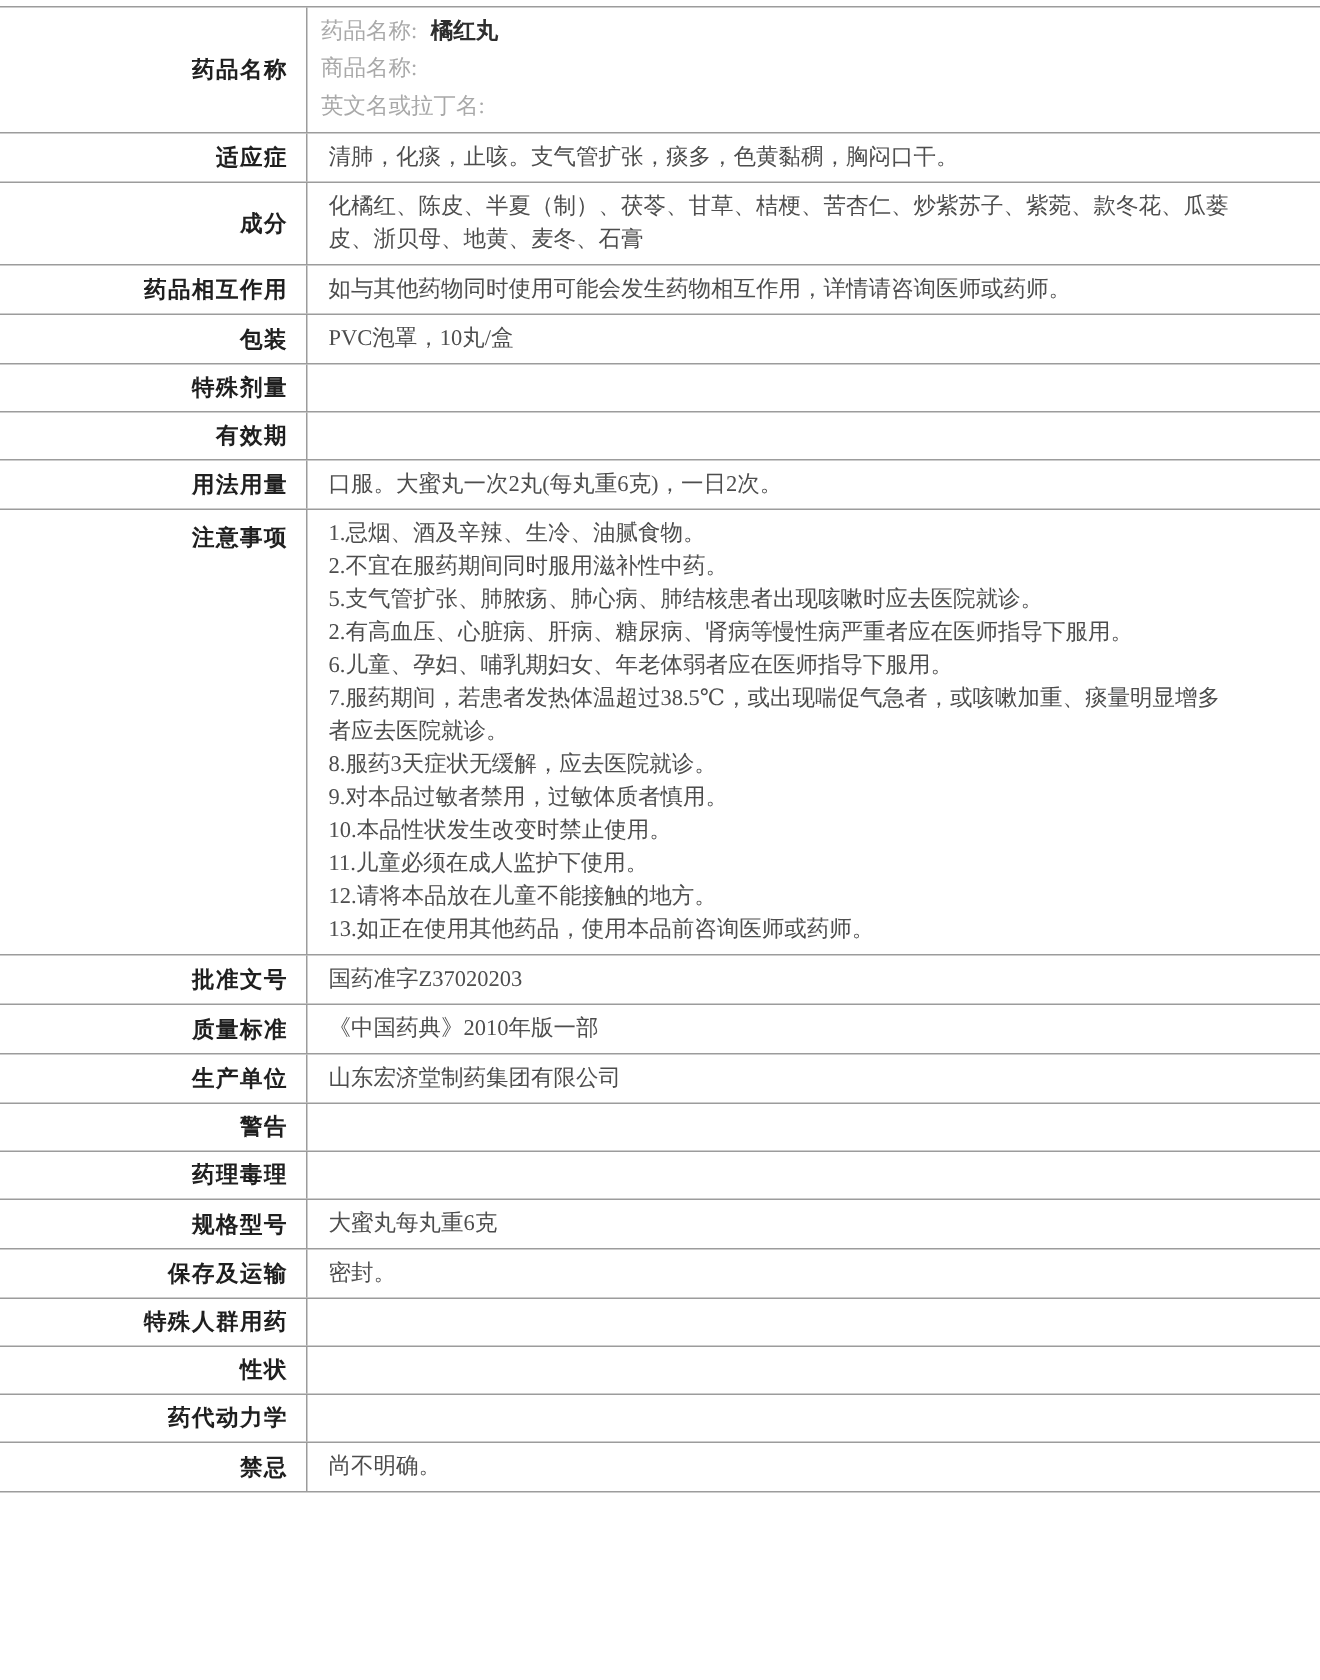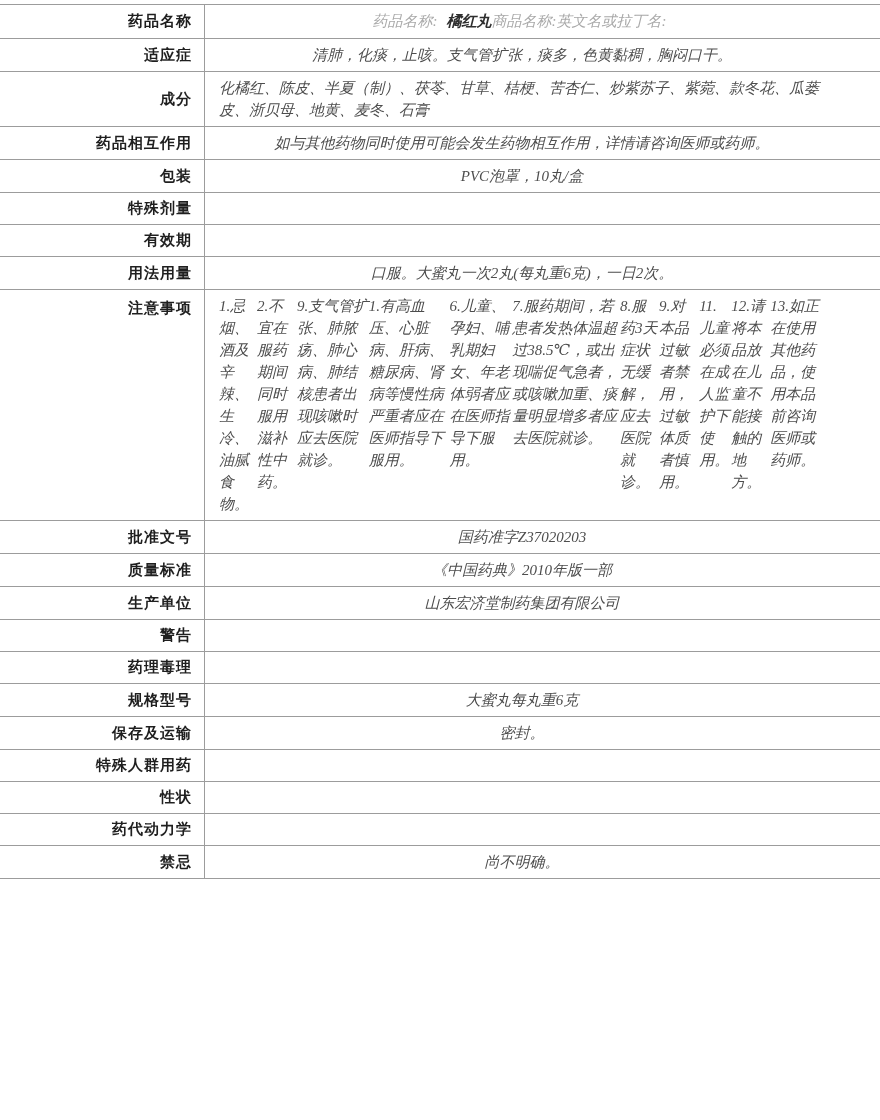--- a/index.html
+++ b/index.html
@@ -42,25 +42,25 @@
   }
   .row.top-label .label-cell {
     align-items: flex-start;
     padding-top: 9px;
   }
   .content-cell {
     flex: 1 1 auto;
     box-sizing: border-box;
     padding: 5px 55px 5px 14px;
     display: flex;
+    flex-direction: column;
     justify-content: center;
     font-size: 15px;
     line-height: 22px;
     color: #4d4d4d;
-    font-style: italic;
   }
   .content-line {
     min-height: 22px;
   }
   
   .name-row .content-cell {
     padding-top: 4px;
     padding-bottom: 4px;
     padding-left: 9px;
     line-height: 25px;
@@ -125,26 +125,27 @@
     <div class="label-cell">用法用量</div>
     <div class="content-cell">
           <div class="content-line">口服。大蜜丸一次2丸(每丸重6克)，一日2次。</div>
         </div>
   </div>
       <div class="row top-label">
     <div class="label-cell">注意事项</div>
     <div class="content-cell">
           <div class="content-line">1.忌烟、酒及辛辣、生冷、油腻食物。</div>
           <div class="content-line">2.不宜在服药期间同时服用滋补性中药。</div>
-          <div class="content-line">9.支气管扩张、肺脓疡、肺心病、肺结核患者出现咳嗽时应去医院就诊。</div>
-          <div class="content-line">1.有高血压、心脏病、肝病、糖尿病、肾病等慢性病严重者应在医师指导下服用。</div>
+          <div class="content-line">5.支气管扩张、肺脓疡、肺心病、肺结核患者出现咳嗽时应去医院就诊。</div>
+          <div class="content-line">2.有高血压、心脏病、肝病、糖尿病、肾病等慢性病严重者应在医师指导下服用。</div>
           <div class="content-line">6.儿童、孕妇、哺乳期妇女、年老体弱者应在医师指导下服用。</div>
           <div class="content-line">7.服药期间，若患者发热体温超过38.5℃，或出现喘促气急者，或咳嗽加重、痰量明显增多者应去医院就诊。</div>
           <div class="content-line">8.服药3天症状无缓解，应去医院就诊。</div>
           <div class="content-line">9.对本品过敏者禁用，过敏体质者慎用。</div>
+          <div class="content-line">10.本品性状发生改变时禁止使用。</div>
           <div class="content-line">11.儿童必须在成人监护下使用。</div>
           <div class="content-line">12.请将本品放在儿童不能接触的地方。</div>
           <div class="content-line">13.如正在使用其他药品，使用本品前咨询医师或药师。</div>
         </div>
   </div>
       <div class="row">
     <div class="label-cell">批准文号</div>
     <div class="content-cell">
           <div class="content-line">国药准字Z37020203</div>
         </div>

